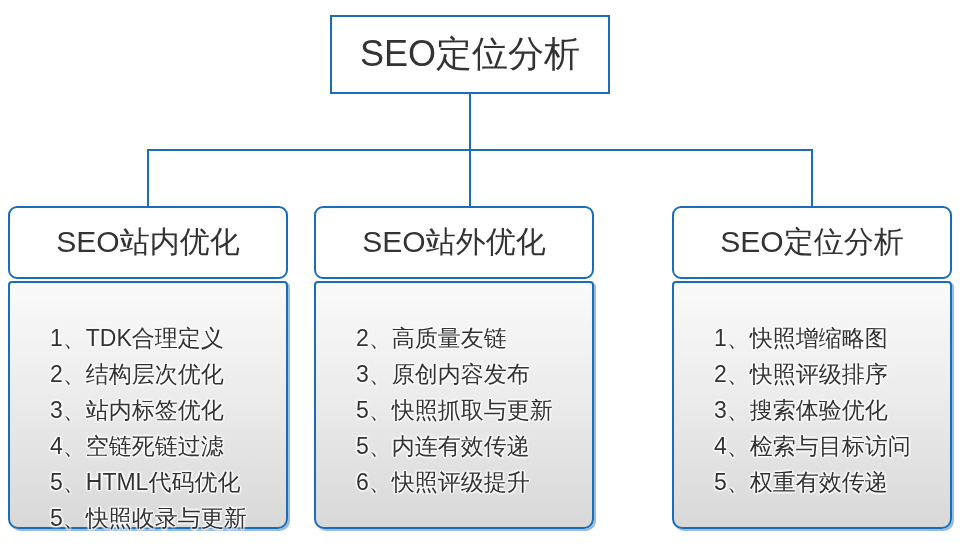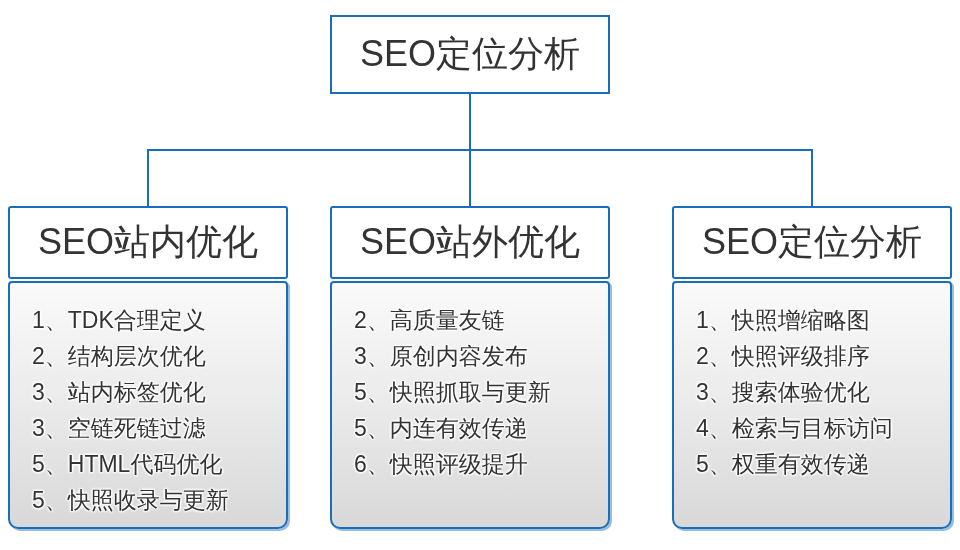--- a/index.html
+++ b/index.html
@@ -24,37 +24,37 @@
     color: var(--text);
   }
   .root-node {
     left: 330px; top: 15px;
     width: 280px; height: 79px;
     font-size: 36px;
   }
   .col-header {
     top: 206px;
     width: 280px; height: 73px;
-    font-size: 36px;
-    border-radius: 3px;
+    font-size: 30px;
+    border-radius: 9px;
   }
   .col-list {
     position: absolute;
     top: 281px;
     width: 280px; height: 248px;
     border: 2px solid var(--blue);
     border-radius: 4px 4px 10px 10px;
     background: linear-gradient(to bottom, #fafafa 0%, #ececec 45%, #d8d8d8 100%);
     box-shadow: 2px 2px 0 rgba(26,109,184,0.45);
   }
   .col-1 { left: 8px; }
-  .col-2 { left: 330px; }
+  .col-2 { left: 314px; }
   .col-3 { left: 672px; }
   .item-list {
-    margin: 0;
+    margin: 18px;
     padding: 19px 6px 0 22px;
     list-style: none;
   }
   .item-list li {
     font-size: 23px;
     line-height: 36px;
     color: var(--text);
     white-space: nowrap;
     text-shadow:
       1px 1px 2px #ffffff, -1px -1px 2px #ffffff,
@@ -83,21 +83,21 @@
   <div class="line line-v" style="left:811px; top:150px; height:56px;"></div>
 
   <div class="node col-header col-1">
     <span>SEO站内优化</span>
   </div>
   <div class="col-list col-1">
     <ul class="item-list">
       <li>1、TDK合理定义</li>
       <li>2、结构层次优化</li>
       <li>3、站内标签优化</li>
-      <li>3、空链死链过滤</li>
+      <li>4、空链死链过滤</li>
       <li>5、HTML代码优化</li>
       <li>5、快照收录与更新</li>
     </ul>
   </div>
 
   <div class="node col-header col-2">
     <span>SEO站外优化</span>
   </div>
   <div class="col-list col-2">
     <ul class="item-list">

